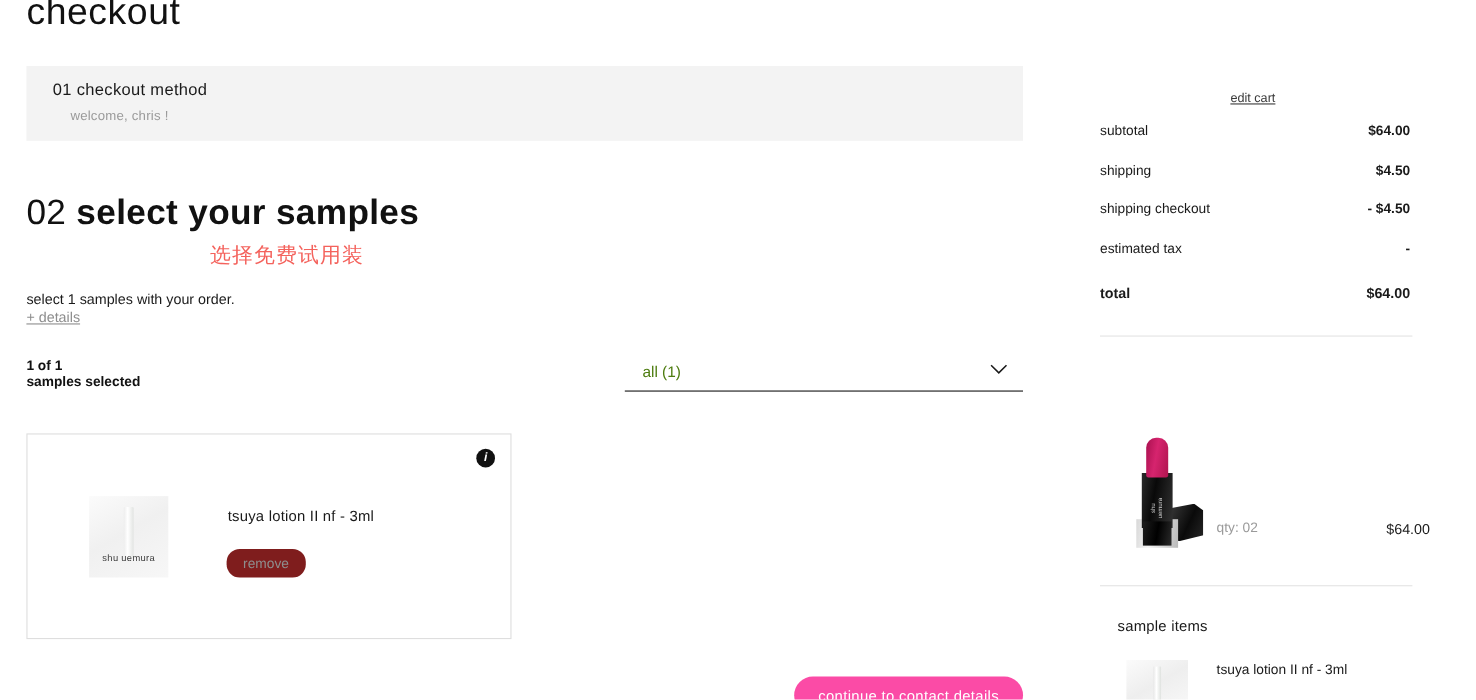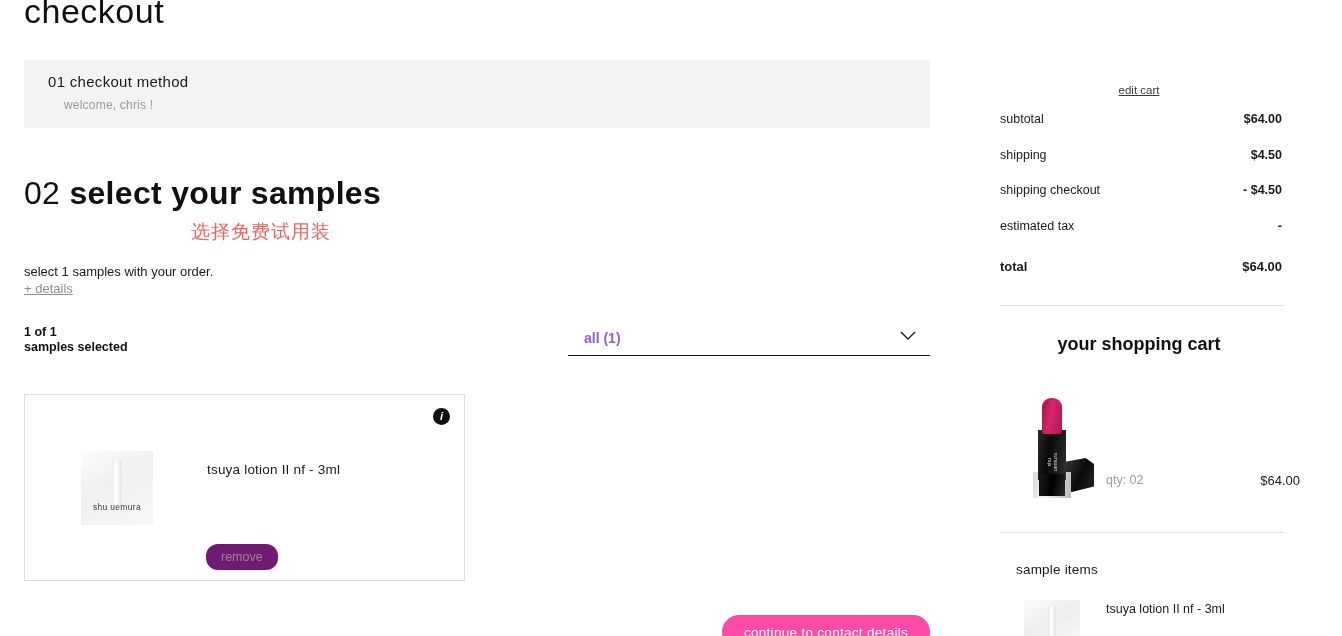--- a/index.html
+++ b/index.html
@@ -63,21 +63,21 @@
   }
 
   .filter-wrap {
     position: absolute; left: 568px; top: 320px;
     width: 362px; height: 36px;
     border-bottom: 1.5px solid #151515;
     cursor: pointer;
   }
   .filter-value {
     position: absolute; left: 16px; top: 10px;
-    font-size: 14px; color: #8b5cf6; font-weight: bold;
+    font-size: 14px; color: #4d7c0f;
   }
   .filter-chevron {
     position: absolute; right: 14px; top: 11px;
     width: 16px; height: 10px;
   }
 
   .sample-card {
     position: absolute; left: 24px; top: 394px;
     width: 441px; height: 187px;
     border: 1px solid #dedede;
@@ -106,24 +106,23 @@
     position: absolute; left: 0; right: 0; bottom: 13px;
     text-align: center; font-size: 8.5px; color: #3b3b3b; letter-spacing: 0.3px;
   }
   .sample-name {
     position: absolute; left: 182px; top: 67px;
     font-size: 13.5px; color: #1a1a1a; letter-spacing: 0.2px;
   }
   .remove-btn {
     position: absolute; left: 181px; top: 104px;
     padding: 6px 15px; border: none; border-radius: 12px;
-    background: #701a75; color: #8e8e8e;
+    background: #7f1d1d; color: #8e8e8e;
     font-family: "Liberation Sans", sans-serif; font-size: 12.5px;
     cursor: pointer;
-    margin-top: 45px;
   }
 
   .cn-note-cta {
     position: absolute; left: 772px; top: 584px;
     font-size: 19px; color: #f4625c; letter-spacing: 1px;
   }
   .cta-btn {
     position: absolute; left: 722px; top: 615px;
     width: 208px; height: 34px; border: none; border-radius: 17px;
     background: #fb4ba6; color: #ffffff;
@@ -295,21 +294,20 @@
       <span class="lbl">estimated tax</span>
       <span class="val">-</span>
     </div>
     <div class="sum-row total" style="top:259px">
       <span class="lbl">total</span>
       <span class="val">$64.00</span>
     </div>
 
     <div class="hr" style="top:305px"></div>
 
-    <div class="cart-title">your shopping cart</div>
 
     <div class="lipstick">
       <div class="ls-cap"></div>
       <div class="ls-base"></div>
       <div class="ls-barrel"></div>
       <div class="ls-base-in"></div>
       <div class="ls-bullet"></div>
       <div class="ls-brand">shu uemura</div>
     </div>
 

